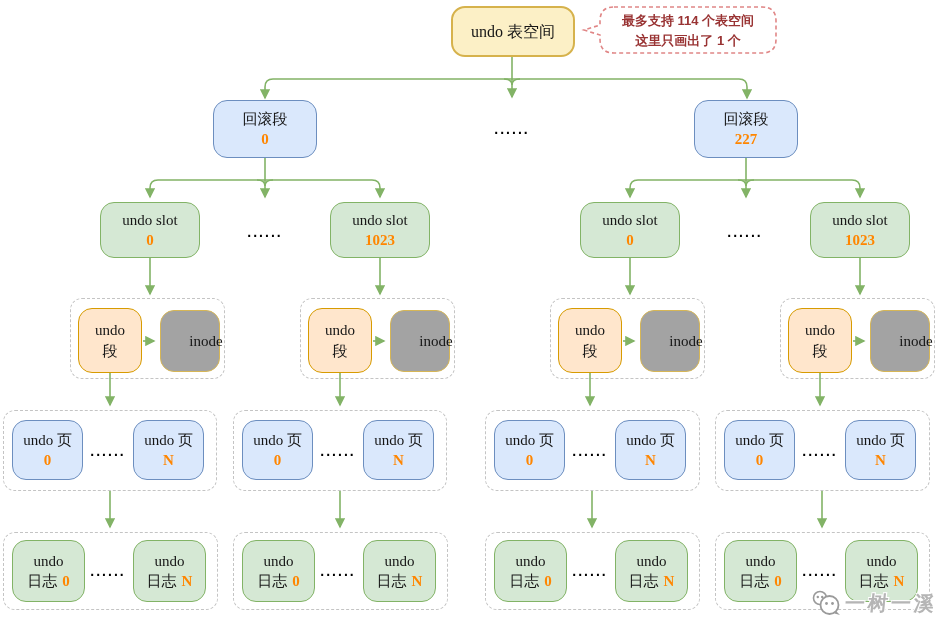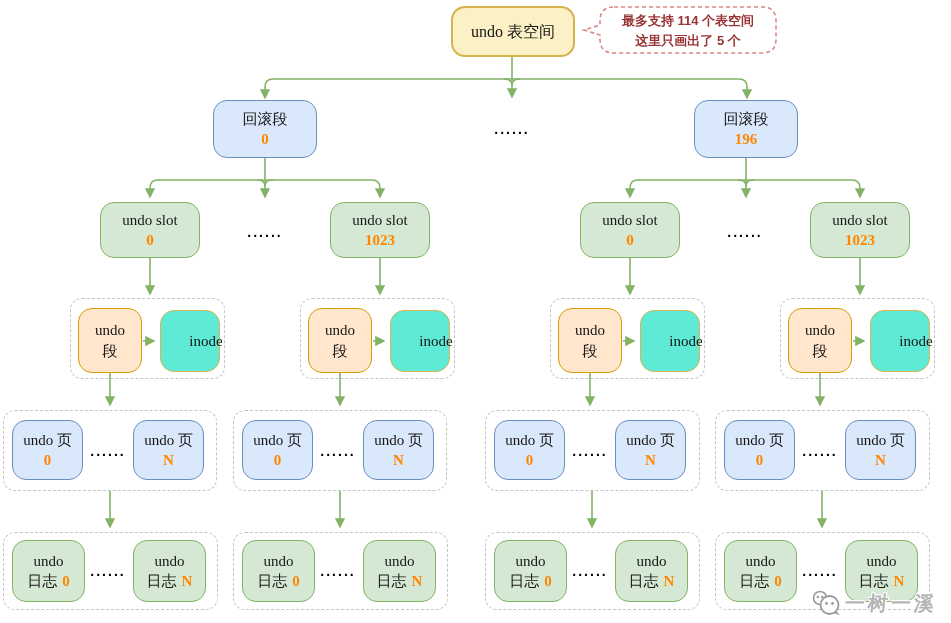--- a/index.html
+++ b/index.html
@@ -2,21 +2,21 @@
 <html><head>
 <meta charset="utf-8">
 <style>
   html,body{margin:0;padding:0;background:#fff;}
   #stage{position:relative;width:951px;height:623px;background:#fff;overflow:hidden;
          font-family:"Liberation Sans","DejaVu Sans",sans-serif;}
   .box{position:absolute;display:flex;flex-direction:column;align-items:center;justify-content:center;
        border-radius:14px;font-size:15px;line-height:1.35;color:#151515;box-sizing:border-box;z-index:3;font-weight:500;text-align:center;font-family:Liberation Serif, serif;}
   .blue{background:#dae8fc;border:1.5px solid #6c8ebf;}
   .green{background:#d5e8d4;border:1.5px solid #82b366;}
-  .yellow{background:#5eead4;border:1.5px solid #d6b656;padding-left:32px;}
+  .yellow{background:#a3a3a3;border:1.5px solid #d6b656;padding-left:32px;}
   .gold{background:#fcf0c6;border:2px solid #d6b24c;font-size:16px;}
   .orange{background:#ffe6cc;border:1.5px solid #d79b00;}
   .container{position:absolute;border:1.6px dashed #c4c4c4;border-radius:12px;background:#fff;z-index:1;box-sizing:border-box;}
   .num{color:#ff8600;font-weight:700;}
   .row{display:flex;gap:5px;align-items:center;}
   .dots{position:absolute;z-index:3;font-weight:700;letter-spacing:2px;text-align:center;font-size:14px;color:#000;}
   #connectors{position:absolute;left:0;top:0;z-index:2;}
   #callout-shape{position:absolute;left:580px;top:4px;z-index:3;}
   #callout-text{position:absolute;left:600px;top:11px;width:176px;z-index:4;text-align:center;
                 font-size:13px;font-weight:600;color:#993333;line-height:1.55;}
@@ -76,31 +76,31 @@
 
   <div class="box gold" style="left:451px;top:6px;width:124px;height:51px">
     <span>undo 表空间</span>
   </div>
 
   <svg id="callout-shape" width="202" height="54">
     <path d="M 34 3 H 182 Q 196 3 196 17 V 35 Q 196 49 182 49 H 34 Q 20 49 20 35 V 31 L 4 26 L 20 21 V 17 Q 20 3 34 3 Z" fill="#ffffff" stroke="#e08686" stroke-width="1.6" stroke-dasharray="4 3"></path>
   </svg>
   <div id="callout-text">
     <div>最多支持 114 个表空间</div>
-    <div>这里只画出了 5 个</div>
+    <div>这里只画出了 1 个</div>
   </div>
 
   <div class="box blue" style="left:213px;top:100px;width:104px;height:58px">
     <span>回滚段</span>
     <span class="num">0</span>
   </div>
   <div class="dots" style="left:482px;top:121px;width:60px">......</div>
   <div class="box blue" style="left:694px;top:100px;width:104px;height:58px">
     <span>回滚段</span>
-    <span class="num">196</span>
+    <span class="num">227</span>
   </div>
 
   <div class="box green" style="left:100px;top:202px;width:100px;height:56px">
     <span>undo slot</span>
     <span class="num">0</span>
   </div>
   <div class="dots" style="left:235px;top:224px;width:60px">......</div>
   <div class="box green" style="left:330px;top:202px;width:100px;height:56px">
     <span>undo slot</span>
     <span class="num">1023</span>

